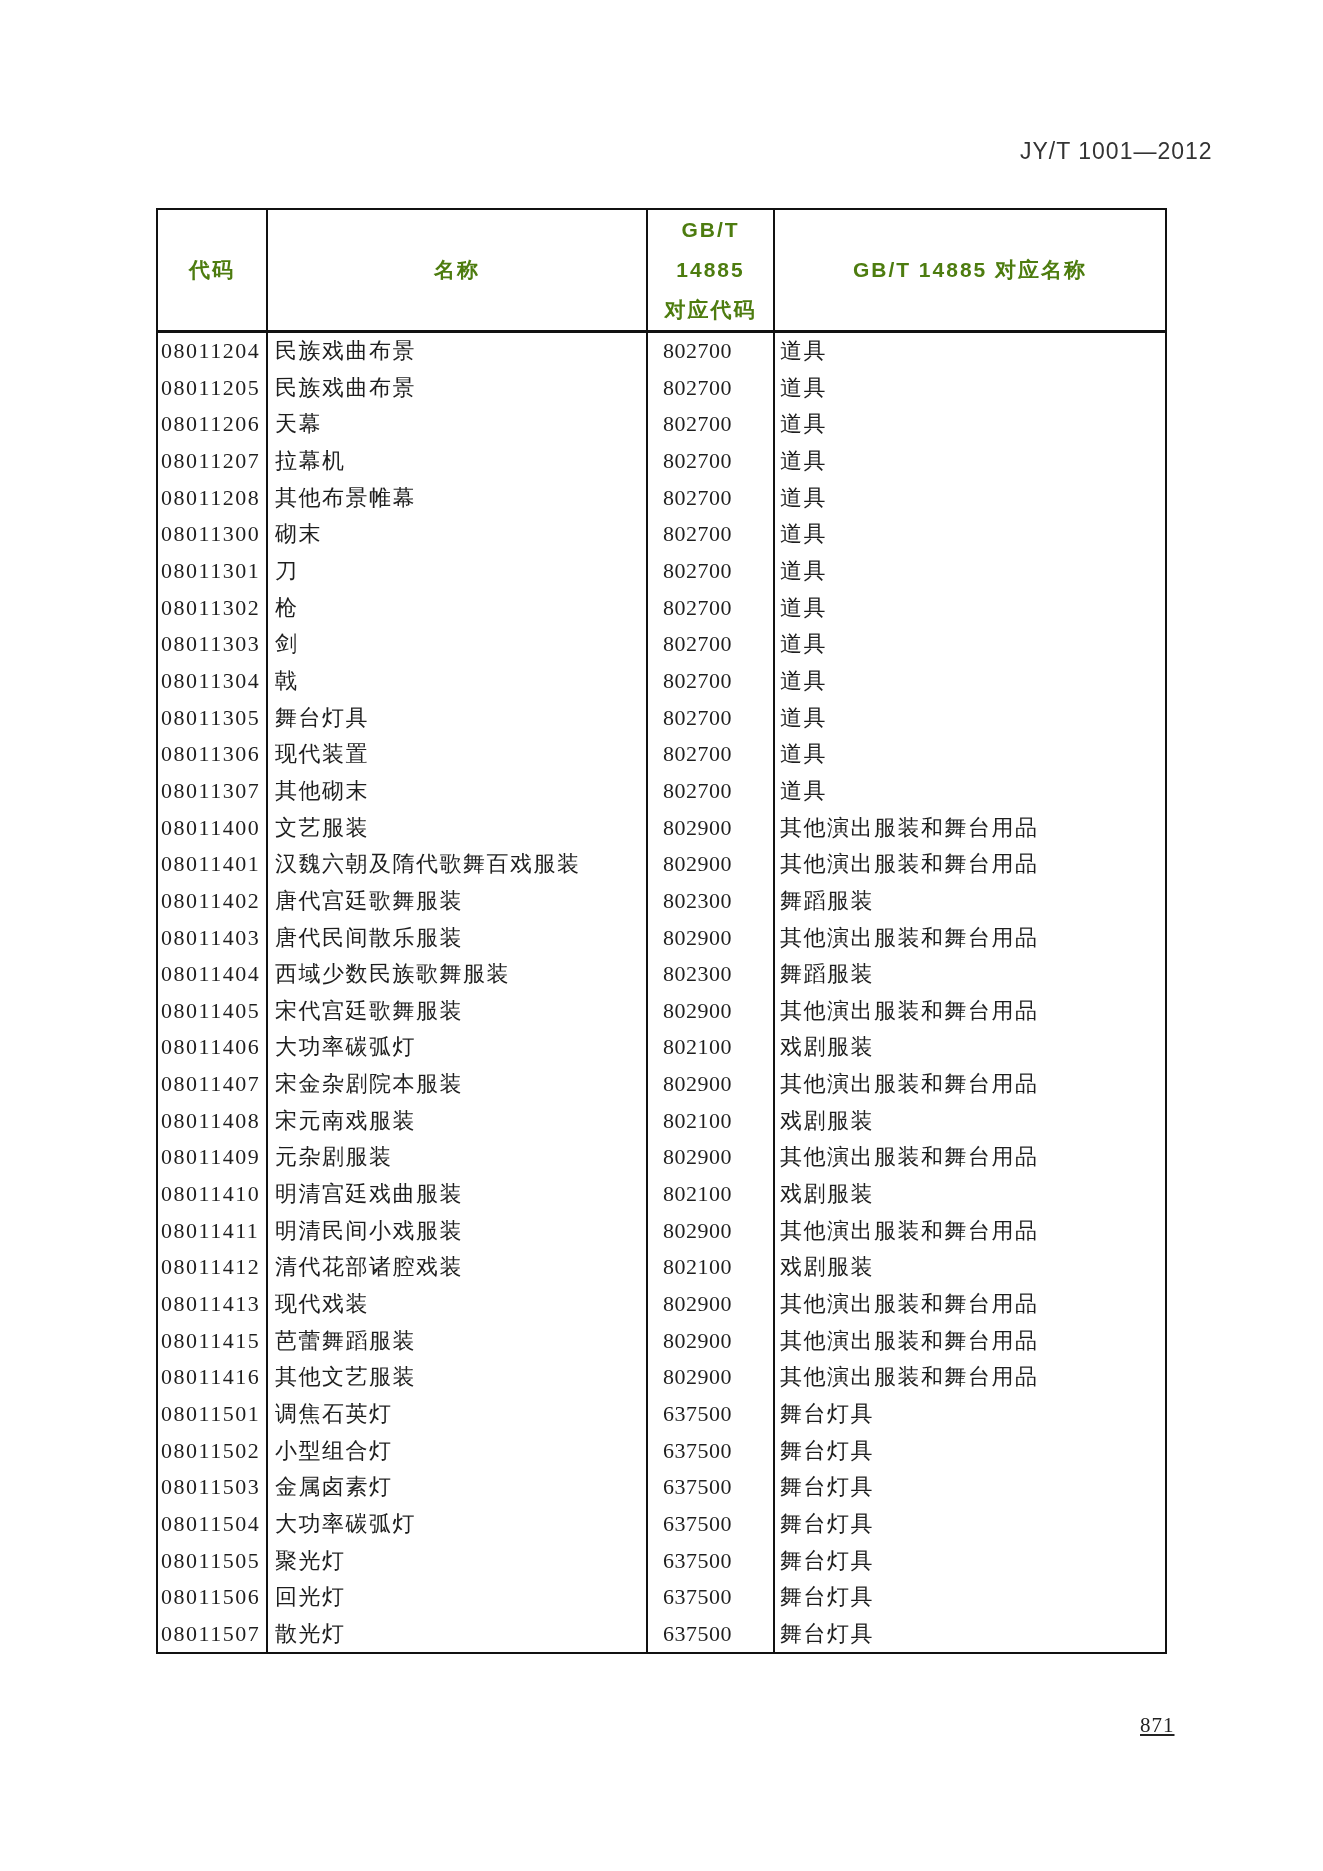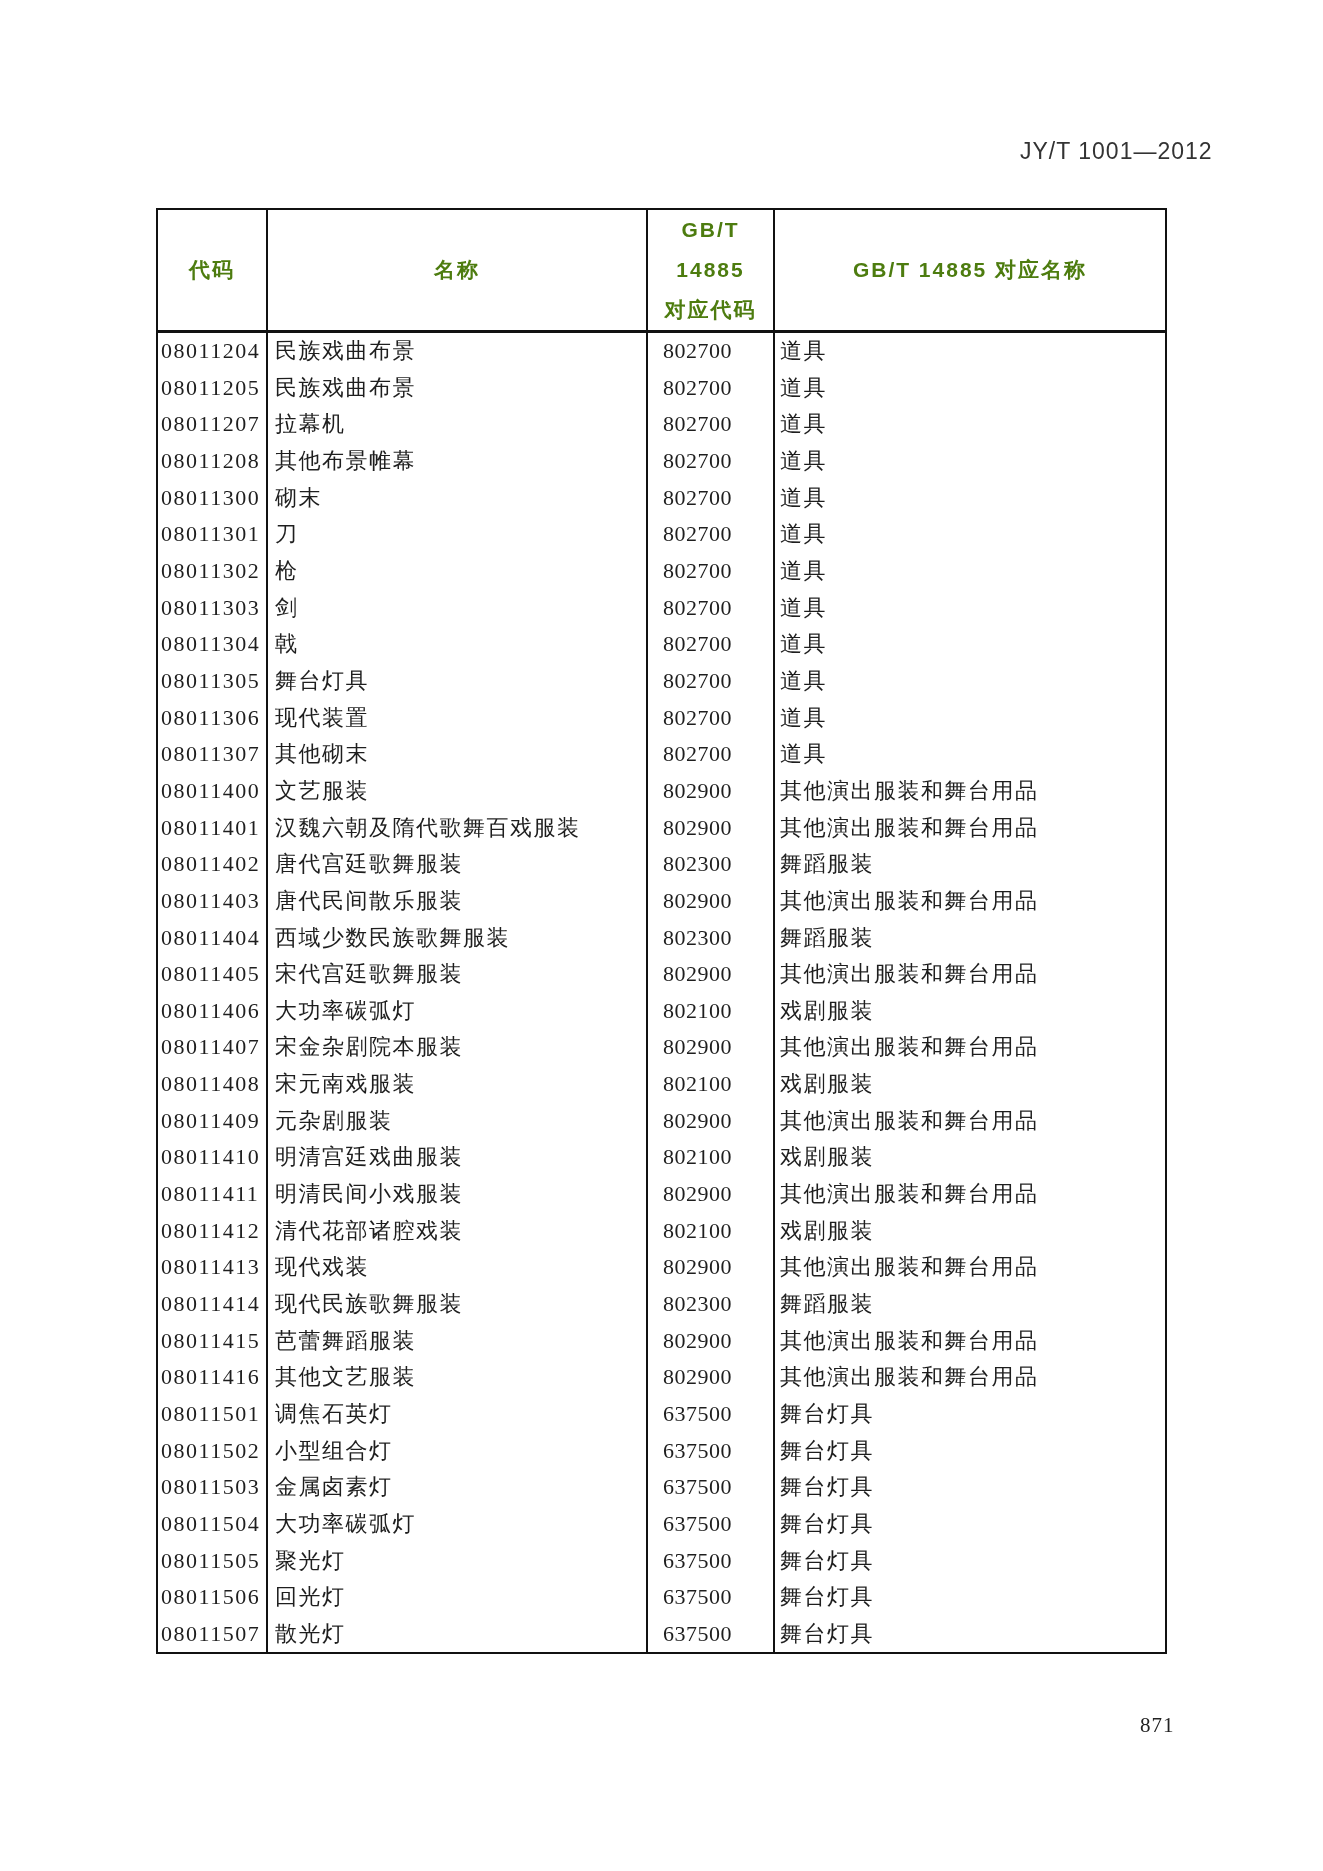--- a/index.html
+++ b/index.html
@@ -74,20 +74,21 @@
   td.cell-gbt-code { padding-left: 15px;  letter-spacing: 0.5px; }
   td.cell-gbt-name { padding-left: 5px;  letter-spacing: 1.5px; }
 
   .page-number {
     position: absolute;
     top: 1713px;
     left: 1140px;
     font-size: 21px;
     letter-spacing: 1px;
     color: #222222;
+    text-decoration: underline;
   }
 </style>
 </head>
 <body>
 
 <div class="page">
 
   <div class="doc-header">JY/T 1001—2012</div>
 
   <table class="code-table">
@@ -113,20 +114,26 @@
           <td class="cell-gbt-code">802700</td>
           <td class="cell-gbt-name">道具</td>
         </tr>
         <tr>
           <td class="cell-code">08011205</td>
           <td class="cell-name">民族戏曲布景</td>
           <td class="cell-gbt-code">802700</td>
           <td class="cell-gbt-name">道具</td>
         </tr>
         <tr>
+          <td class="cell-code">08011206</td>
+          <td class="cell-name">天幕</td>
+          <td class="cell-gbt-code">802700</td>
+          <td class="cell-gbt-name">道具</td>
+        </tr>
+        <tr>
           <td class="cell-code">08011207</td>
           <td class="cell-name">拉幕机</td>
           <td class="cell-gbt-code">802700</td>
           <td class="cell-gbt-name">道具</td>
         </tr>
         <tr>
           <td class="cell-code">08011208</td>
           <td class="cell-name">其他布景帷幕</td>
           <td class="cell-gbt-code">802700</td>
           <td class="cell-gbt-name">道具</td>
@@ -257,26 +264,20 @@
           <td class="cell-gbt-code">802100</td>
           <td class="cell-gbt-name">戏剧服装</td>
         </tr>
         <tr>
           <td class="cell-code">08011413</td>
           <td class="cell-name">现代戏装</td>
           <td class="cell-gbt-code">802900</td>
           <td class="cell-gbt-name">其他演出服装和舞台用品</td>
         </tr>
         <tr>
-          <td class="cell-code">08011414</td>
-          <td class="cell-name">现代民族歌舞服装</td>
-          <td class="cell-gbt-code">802300</td>
-          <td class="cell-gbt-name">舞蹈服装</td>
-        </tr>
-        <tr>
           <td class="cell-code">08011415</td>
           <td class="cell-name">芭蕾舞蹈服装</td>
           <td class="cell-gbt-code">802900</td>
           <td class="cell-gbt-name">其他演出服装和舞台用品</td>
         </tr>
         <tr>
           <td class="cell-code">08011416</td>
           <td class="cell-name">其他文艺服装</td>
           <td class="cell-gbt-code">802900</td>
           <td class="cell-gbt-name">其他演出服装和舞台用品</td>

